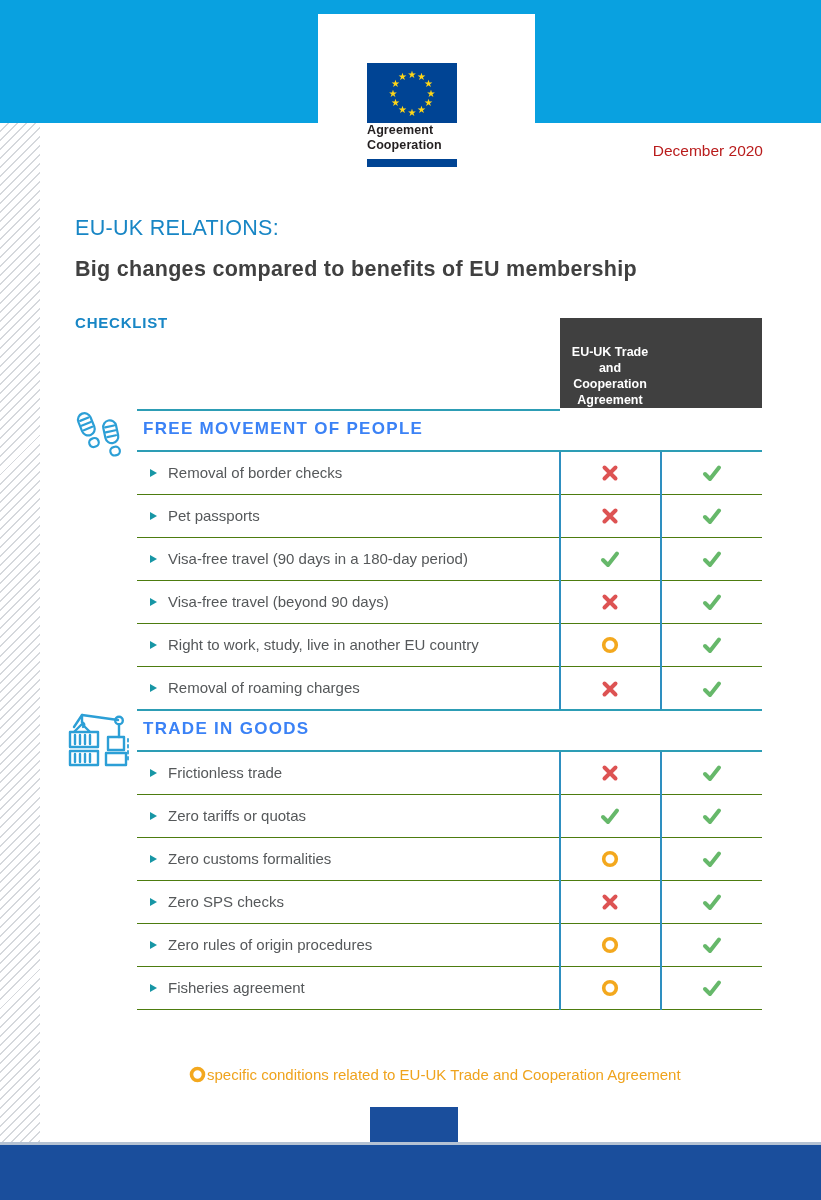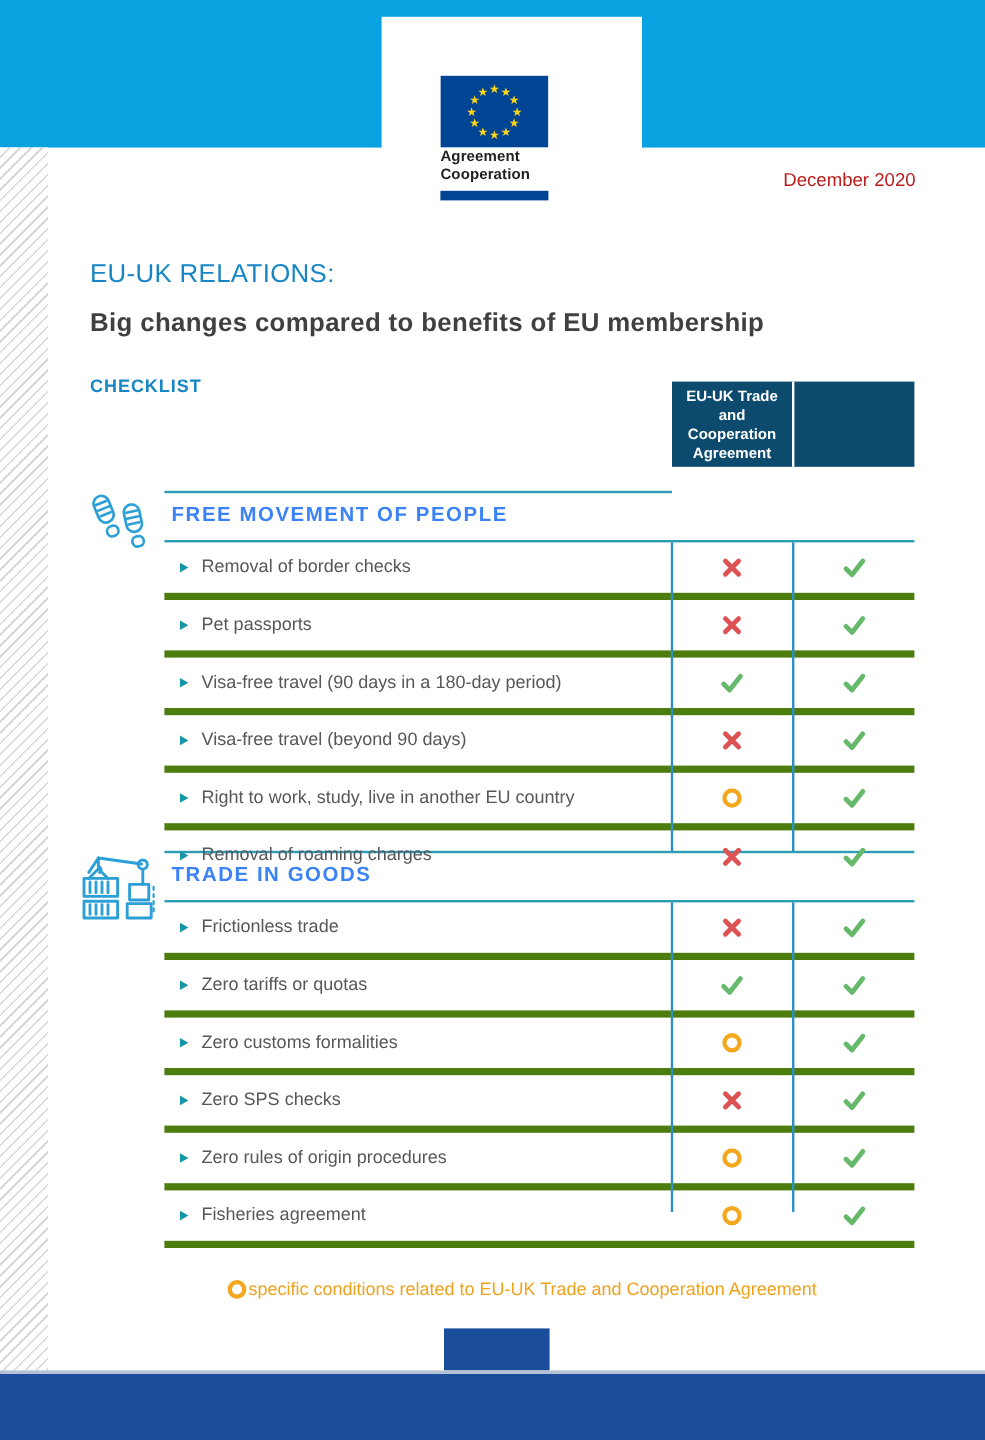--- a/index.html
+++ b/index.html
@@ -19,21 +19,21 @@
   .logo-flag{position:absolute;left:49px;top:49px;}
   .logo-text{position:absolute;left:49px;top:109px;font-size:12.5px;font-weight:bold;color:#231F20;line-height:15px;letter-spacing:.1px;}
   .logo-bar{position:absolute;left:49px;top:145px;width:90px;height:8px;background:#004494;}
   
   .date{position:absolute;right:58px;top:142px;font-size:15.5px;color:#b91c1c;}
   
   .title1{position:absolute;left:75px;top:216px;font-size:21.5px;font-weight:normal;color:#1886C5;letter-spacing:.3px;}
   .title2{position:absolute;left:75px;top:257px;font-size:21.5px;font-weight:bold;color:#404040;letter-spacing:.3px;}
   .checklist{position:absolute;left:75px;top:314px;font-size:15px;font-weight:bold;color:#1886C5;letter-spacing:.8px;}
   
-  .thead{position:absolute;left:560px;top:318px;width:202px;height:71px;background:#0c4a6e;display:flex;}
+  .thead{position:absolute;left:560px;top:318px;width:202px;height:90px;background:#404040;display:flex;align-items:flex-end;}
   .th{width:100px;display:flex;align-items:center;justify-content:center;text-align:center;
       color:#ffffff;font-size:12.5px;font-weight:bold;line-height:16px;padding:0 4px;box-sizing:border-box;}
   .th-div{width:2px;background:#ffffff;}
   
   .rule{position:absolute;height:2px;background:#2D9DB5;}
   .rule-1{left:137px;top:409px;width:423px;}
   .rule-2{left:137px;top:450px;width:625px;}
   .rule-3{left:137px;top:709px;width:625px;}
   .rule-4{left:137px;top:750px;width:625px;}
   
@@ -46,21 +46,21 @@
   .sec-title{position:absolute;left:143px;font-size:17px;font-weight:bold;color:#3b82f6;letter-spacing:1.3px;}
   .sec-title.s1{top:419px;}
   .sec-title.s2{top:719px;}
   .sec-icon{position:absolute;}
   .icon-feet{left:70px;top:408px;}
   .icon-crane{left:62px;top:707px;}
   
   .rows{position:absolute;left:137px;width:625px;}
   .rows-1{top:452px;}
   .rows-2{top:752px;}
-  .row{position:relative;height:42px;border-bottom:6px solid #4d7c0f;}
+  .row{position:relative;height:42px;border-bottom:1px solid #4d7c0f;}
   .rows-1 .row:last-child{border-bottom:none;height:43px;}
   .bullet{position:absolute;left:13px;top:17px;width:0;height:0;
           border-left:7px solid #1796A5;border-top:4.5px solid transparent;border-bottom:4.5px solid transparent;}
   .row-label{position:absolute;left:31px;top:12px;font-size:15px;color:#55585A;}
   .cell{position:absolute;top:0;height:100%;display:flex;align-items:center;justify-content:center;}
   .cell-tca{left:422px;width:102px;}
   .cell-eu{left:524px;width:101px;}
   
   .legend{position:absolute;left:188px;top:1065px;display:flex;align-items:center;gap:0;}
   .legend-text{font-size:15px;color:#EFA31D;}

